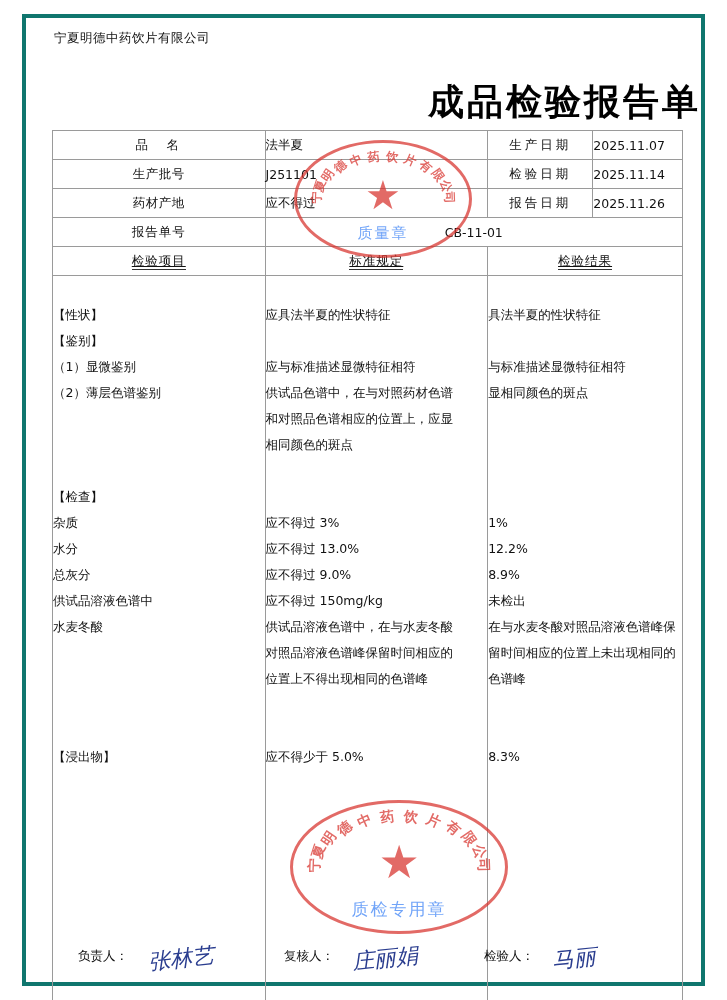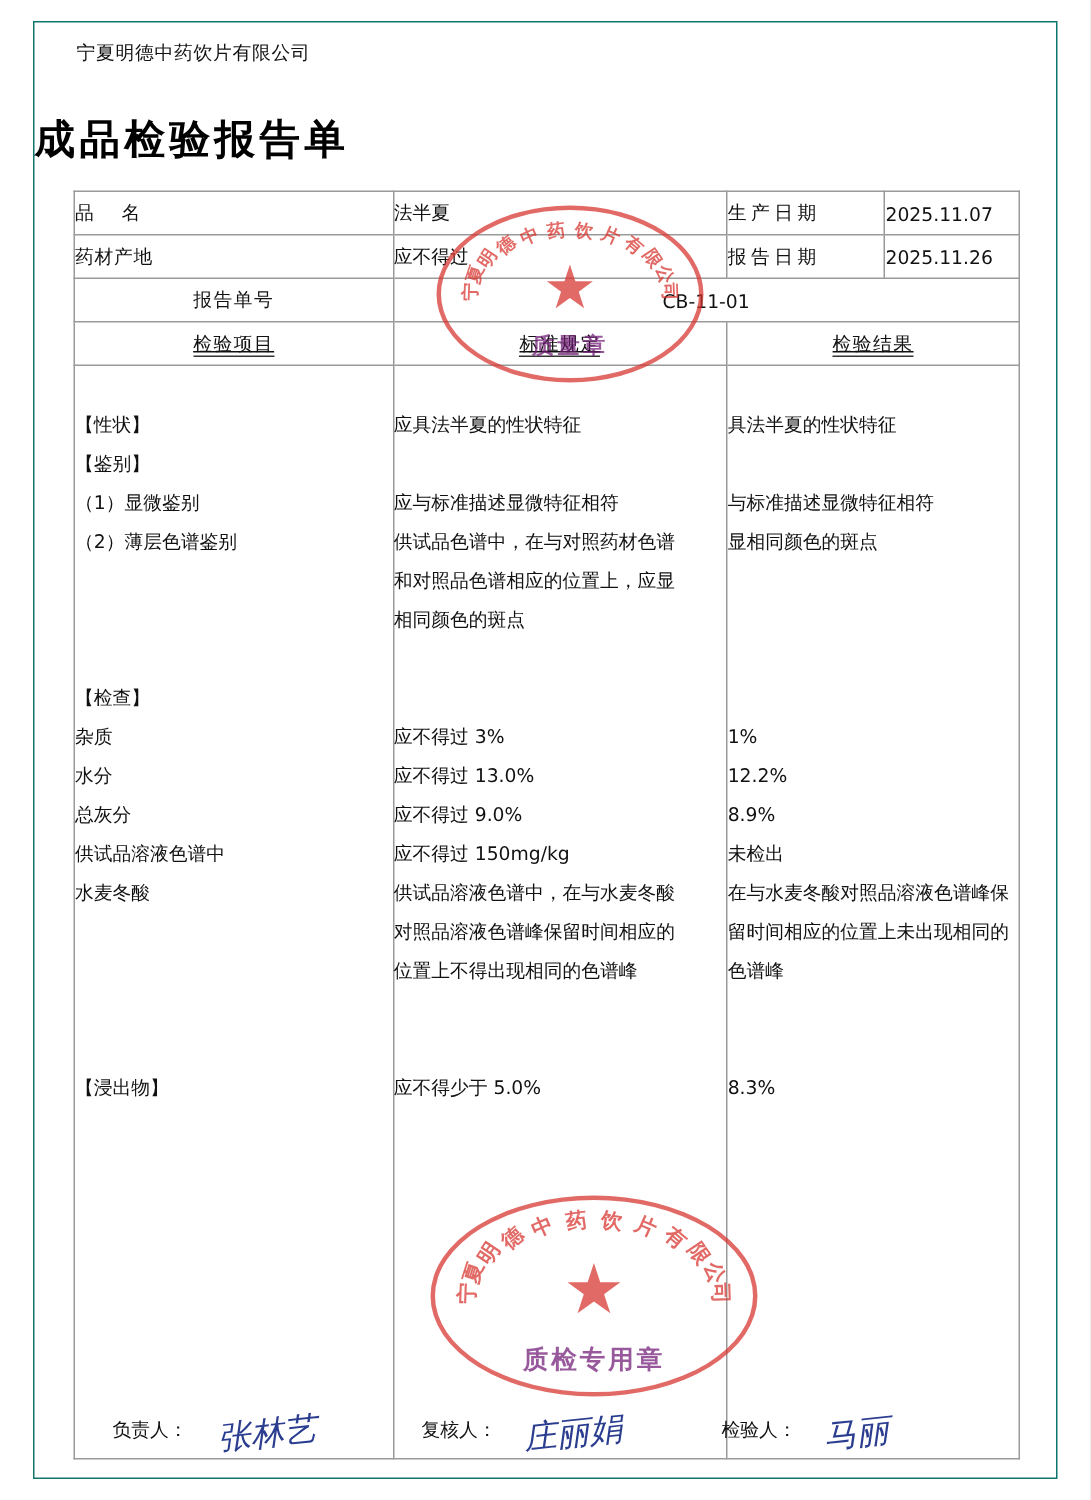--- a/index.html
+++ b/index.html
@@ -16,21 +16,21 @@
     height: 1000px;
     background: #ffffff;
     overflow: hidden;
   }
   .sheet {
     position: absolute;
     left: 22px;
     top: 14px;
     width: 683px;
     height: 972px;
-    border: 1px solid #0f766e;
+    border: 4px solid #0f766e;
     background: #fff;
     box-sizing: border-box;
   }
   .hdr {
     position: absolute;
     left: 0; right: 0; top: 12px;
     height: 20px;
     font-size: 12.5px;
     color: #111;
   }
@@ -43,22 +43,22 @@
   .hdr .docno {
     position: absolute;
     right: 28px;
     top: 0;
     letter-spacing: 0.3px;
   }
   .title {
     position: absolute;
     left: 0; right: 0;
     top: 60px;
-    text-align: left;
-    font-size: 27px;
+    text-align: right;
+    font-size: 36px;
     font-weight: bold;
     letter-spacing: 3px;
     color: #000;
   }
   table.main {
     position: absolute;
     left: 26px;
     top: 112px;
     width: 631px;
     border-collapse: collapse;
@@ -66,21 +66,21 @@
     color: #111;
   }
   table.main td {
     border: 1px solid #9a9a9a;
     padding: 0;
     vertical-align: middle;
     height: 28px;
   }
   .lbl {
     width: 76px;
-    text-align: left;
+    text-align: center;
     padding: 0 4px;
     letter-spacing: 3px;
     white-space: nowrap;
   }
   .lbl-tight {
     letter-spacing: 0.5px;
   }
   .val {
     padding-left: 8px;
   }
@@ -189,25 +189,25 @@
   .stamp-bottom .star {
     left: 50%;
     top: 46%;
     font-size: 46px;
   }
   .stamp-text-bottom {
     position: absolute;
     left: 50%;
     top: 74%;
     transform: translateX(-50%);
-    color: #701a75;
+    color: #3b82f6;
     font-size: 17px;
     letter-spacing: 2px;
     white-space: nowrap;
-    font-weight: bold;
+    font-weight: normal;
   }
   .stamp-top .stamp-text-bottom {
     font-size: 15px;
     top: 72%;
   }
   .arc-text {
     position: absolute;
     left: 0; top: 0;
     width: 100%;
     height: 100%;
@@ -235,20 +235,26 @@
 
     <div class="title">成品检验报告单</div>
 
     <table class="main">
       <tbody>
           <tr>
         <td class="lbl">品　名</td>
         <td class="val val-w1">法半夏</td>
         <td class="lbl lbl2">生产日期</td>
         <td class="val val2">2025.11.07</td>
+      </tr>
+      <tr>
+        <td class="lbl lbl-tight">生产批号</td>
+        <td class="val">J251101</td>
+        <td class="lbl lbl2">检验日期</td>
+        <td class="val">2025.11.14</td>
       </tr>
       <tr>
         <td class="lbl lbl-tight">药材产地</td>
         <td class="val">应不得过</td>
         <td class="lbl lbl2">报告日期</td>
         <td class="val">2025.11.26</td>
       </tr>
       <tr>
         <td class="reportno-label">报告单号</td>
         <td class="reportno-val" colspan="3">CB-11-01</td>

